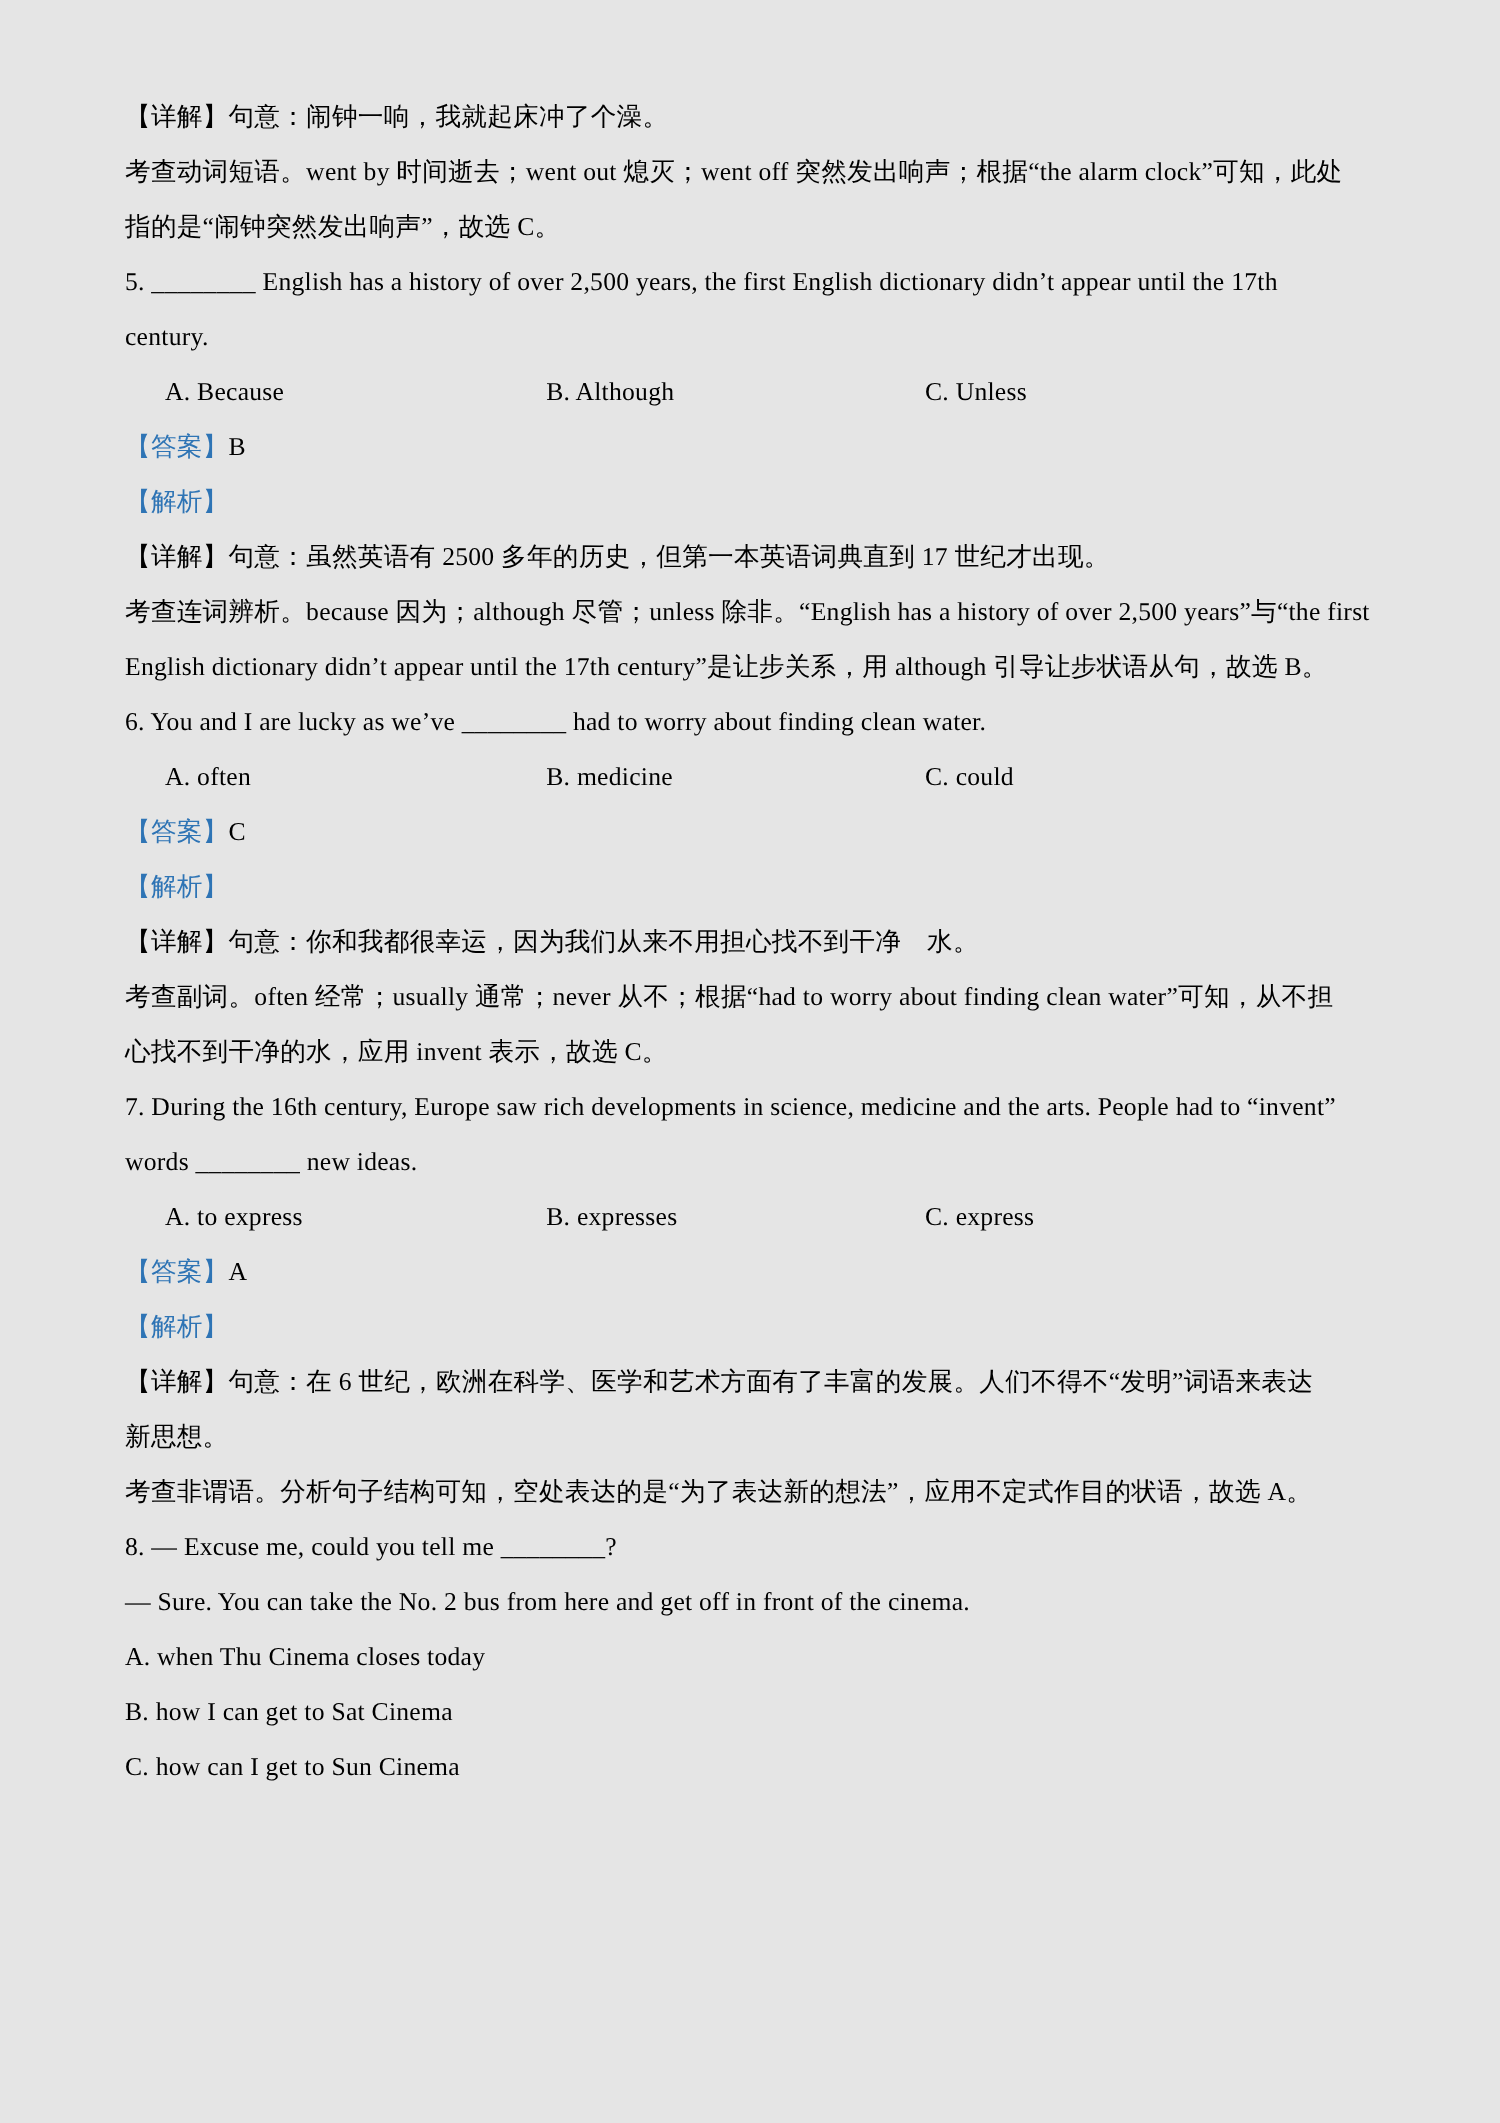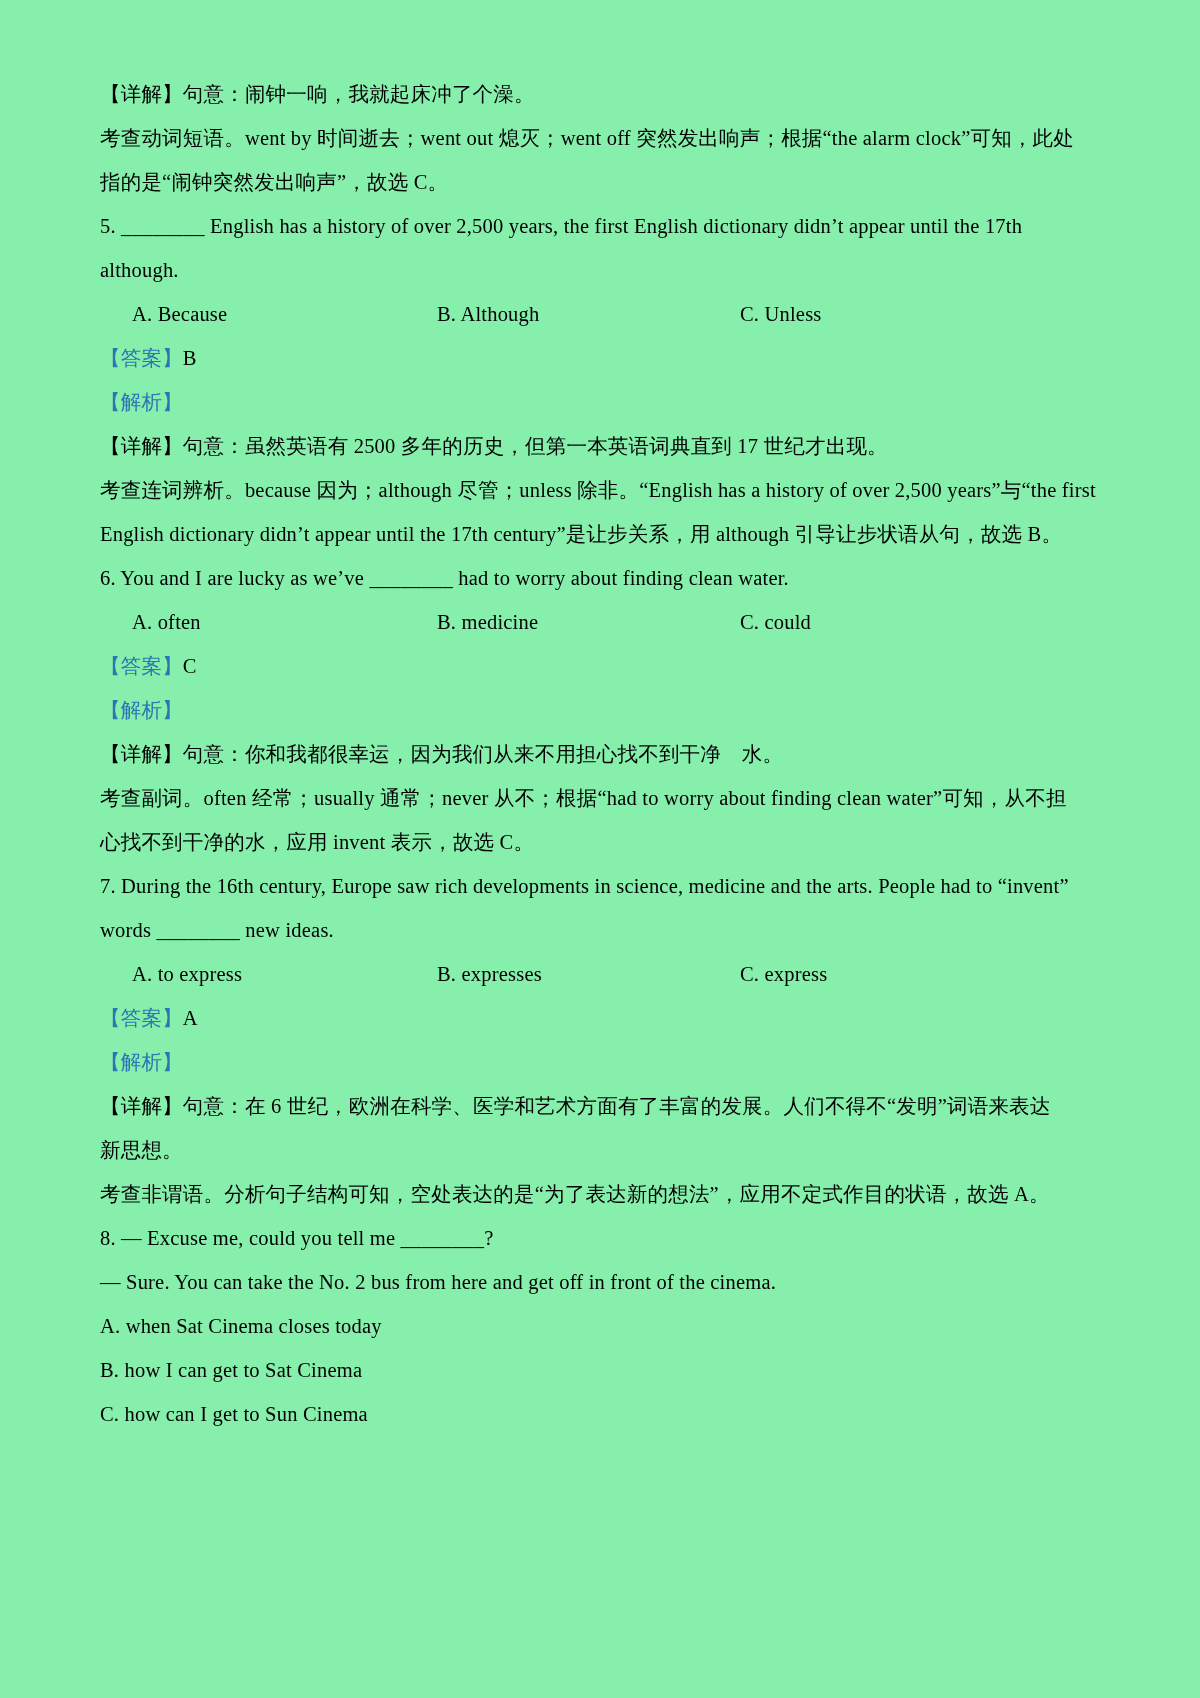--- a/index.html
+++ b/index.html
@@ -11,21 +11,21 @@
     width: 1200px;
     min-height: 1698px;
     font-family: "Liberation Serif", "DejaVu Serif", serif;
     color: #000000;
   }
   .page {
     box-sizing: border-box;
     width: 1200px;
     min-height: 1698px;
     padding: 72px 98px 40px 100px;
-    background: #86efac;
+    background: #e5e5e5;
   }
   .line {
     min-height: 44px;
     line-height: 44px;
     font-size: 20.5px;
     white-space: pre-wrap;
     letter-spacing: 0.2px;
   }
   .options-row {
     display: flex;
@@ -42,21 +42,21 @@
   }
 </style>
 </head>
 <body>
 
 <div class="page">
     <div class="line text-line">【详解】句意：闹钟一响，我就起床冲了个澡。</div>
     <div class="line text-line">考查动词短语。went by 时间逝去；went out 熄灭；went off 突然发出响声；根据“the alarm clock”可知，此处</div>
     <div class="line text-line">指的是“闹钟突然发出响声”，故选 C。</div>
     <div class="line text-line">5. ________ English has a history of over 2,500 years, the first English dictionary didn’t appear until the 17th</div>
-    <div class="line text-line">although.</div>
+    <div class="line text-line">century.</div>
     <div class="line options-row"><span class="opt-a">A. Because</span><span class="opt-b">B. Although</span><span class="opt-c">C. Unless</span></div>
     <div class="line answer-line"><span class="marker-blue">【答案】</span><span class="answer-value">B</span></div>
     <div class="line analysis-line"><span class="marker-blue">【解析】</span></div>
     <div class="line text-line">【详解】句意：虽然英语有 2500 多年的历史，但第一本英语词典直到 17 世纪才出现。</div>
     <div class="line text-line">考查连词辨析。because 因为；although 尽管；unless 除非。“English has a history of over 2,500 years”与“the first</div>
     <div class="line text-line">English dictionary didn’t appear until the 17th century”是让步关系，用 although 引导让步状语从句，故选 B。</div>
     <div class="line text-line">6. You and I are lucky as we’ve ________ had to worry about finding clean water.</div>
     <div class="line options-row"><span class="opt-a">A. often</span><span class="opt-b">B. medicine</span><span class="opt-c">C. could</span></div>
     <div class="line answer-line"><span class="marker-blue">【答案】</span><span class="answer-value">C</span></div>
     <div class="line analysis-line"><span class="marker-blue">【解析】</span></div>
@@ -66,16 +66,16 @@
     <div class="line text-line">7. During the 16th century, Europe saw rich developments in science, medicine and the arts. People had to “invent”</div>
     <div class="line text-line">words ________ new ideas.</div>
     <div class="line options-row"><span class="opt-a">A. to express</span><span class="opt-b">B. expresses</span><span class="opt-c">C. express</span></div>
     <div class="line answer-line"><span class="marker-blue">【答案】</span><span class="answer-value">A</span></div>
     <div class="line analysis-line"><span class="marker-blue">【解析】</span></div>
     <div class="line text-line">【详解】句意：在 6 世纪，欧洲在科学、医学和艺术方面有了丰富的发展。人们不得不“发明”词语来表达</div>
     <div class="line text-line">新思想。</div>
     <div class="line text-line">考查非谓语。分析句子结构可知，空处表达的是“为了表达新的想法”，应用不定式作目的状语，故选 A。</div>
     <div class="line text-line">8. — Excuse me, could you tell me ________?</div>
     <div class="line text-line">— Sure. You can take the No. 2 bus from here and get off in front of the cinema.</div>
-    <div class="line text-line">A. when Sat Cinema closes today</div>
+    <div class="line text-line">A. when Thu Cinema closes today</div>
     <div class="line text-line">B. how I can get to Sat Cinema</div>
     <div class="line text-line">C. how can I get to Sun Cinema</div>
   </div>
 
 </body></html>

